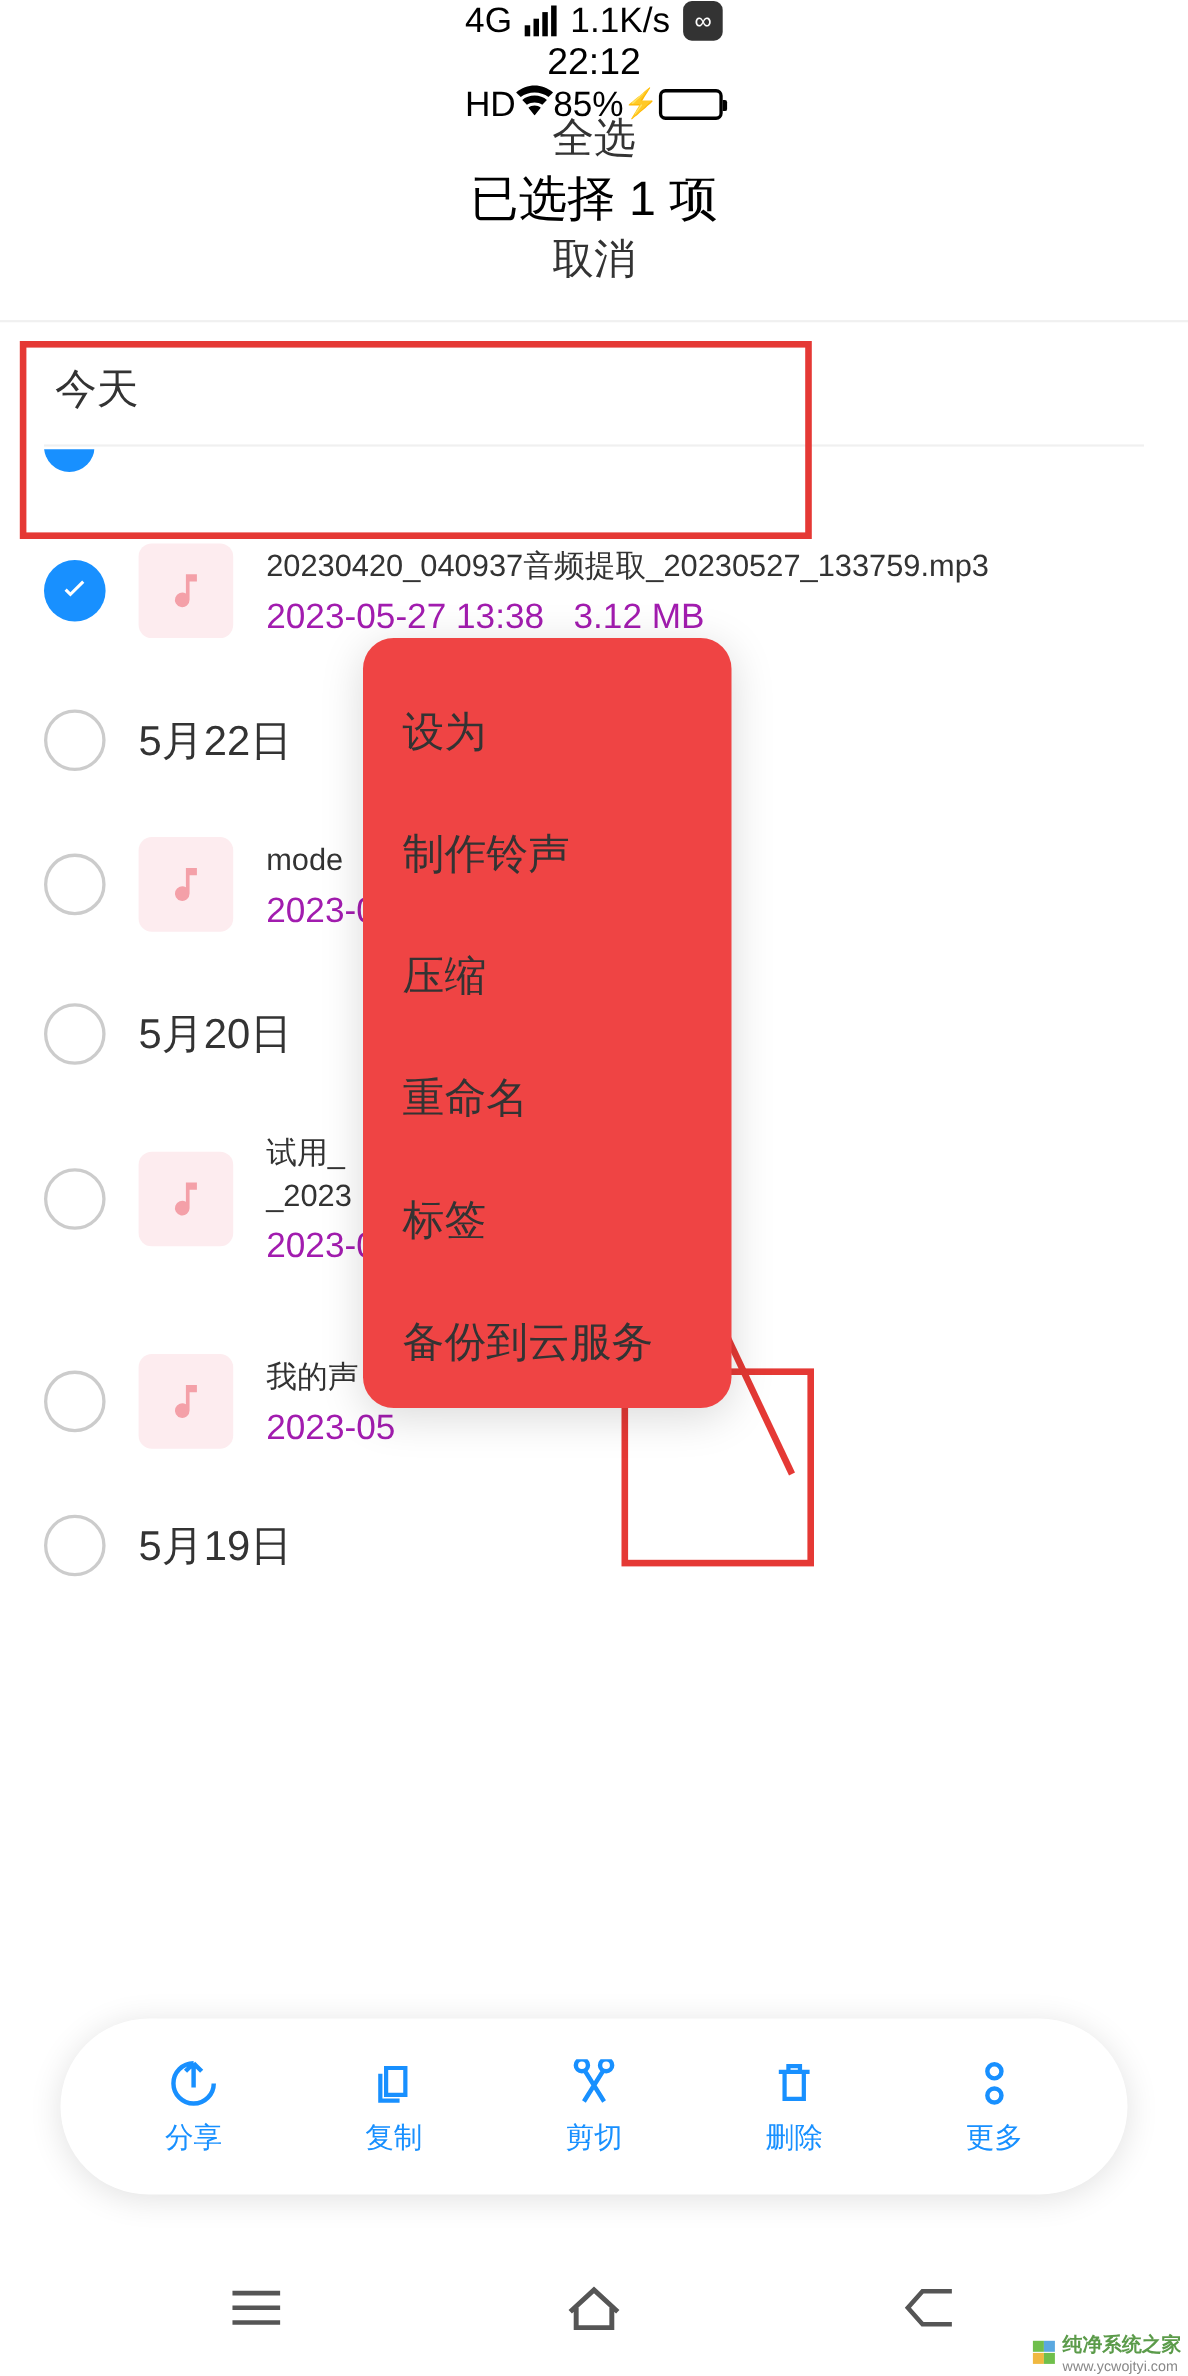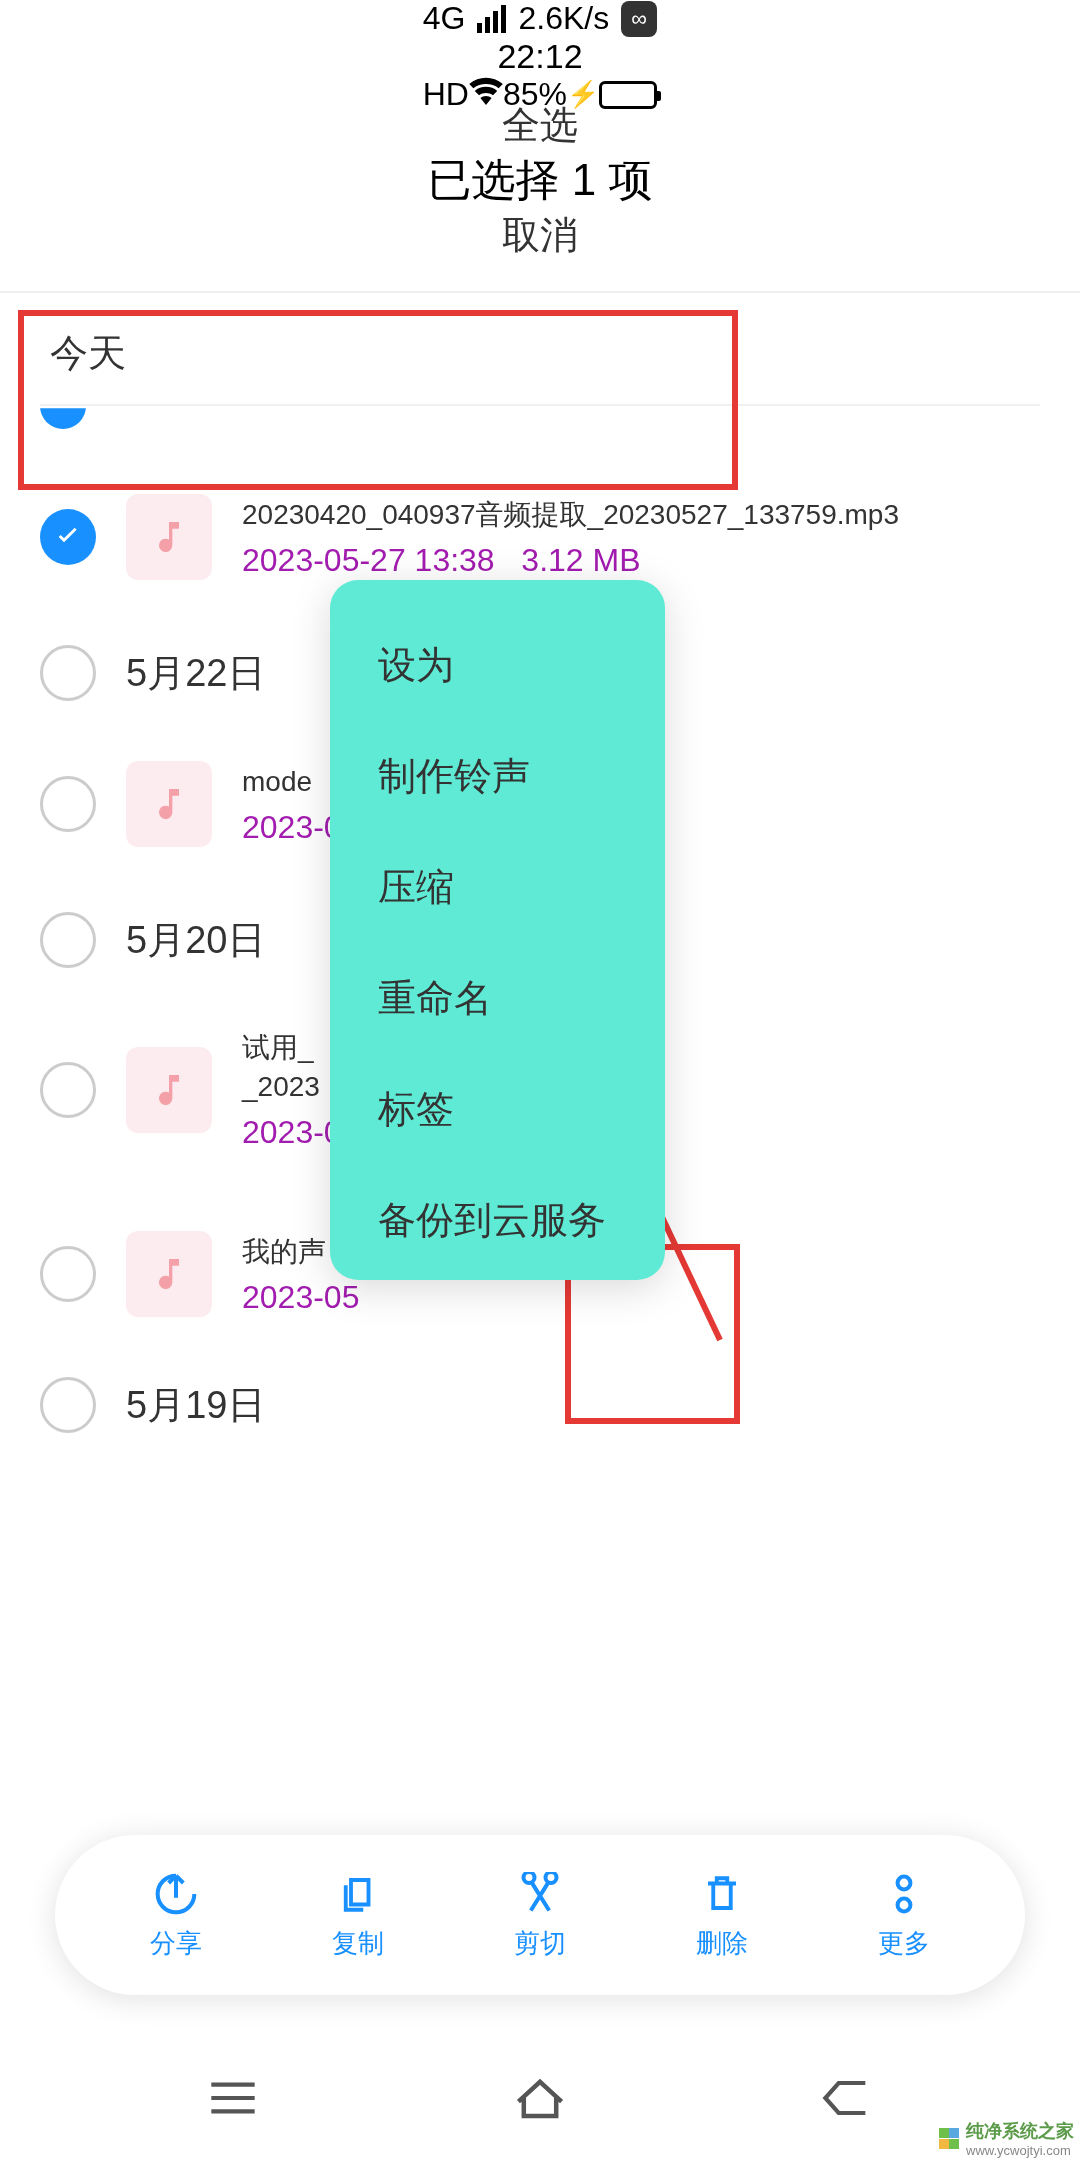--- a/index.html
+++ b/index.html
@@ -96,24 +96,24 @@
       position: absolute;
       border: 6px solid #e53935;
       pointer-events: none;
     }
     .menu-popup {
       position: absolute;
       left: 330px;
       top: 580px;
       width: 335px;
       height: 700px;
-      background: #5eead4;
+      background: #ef4444;
       border-radius: 28px;
       box-shadow: 0 8px 40px rgba(0,0,0,0.15);
-      padding: 30px 12px;
+      padding: 30px 0;
       overflow: hidden;
     }
     .menu-item {
       padding: 30px 36px;
       font-size: 38px;
       color: #333;
     }
     .arrow-line {
       position: absolute;
       pointer-events: none;
@@ -175,21 +175,21 @@
 
 <div class="status-bar">
   <div class="status-left">
     <span>4G</span>
     <span class="signal-icon">
       <span class="signal-bar" style="height:10px"></span>
       <span class="signal-bar" style="height:16px"></span>
       <span class="signal-bar" style="height:22px"></span>
       <span class="signal-bar" style="height:28px"></span>
     </span>
-    <span>2.6K/s</span>
+    <span>1.1K/s</span>
     <span class="app-icon">∞</span>
   </div>
   <div style="font-size:34px">22:12</div>
   <div class="status-right">
     <span>HD</span>
     <span>
       <svg width="34" height="28" viewBox="0 0 24 20">
           <path fill="#000" d="M12 20l-4-5c2-2 6-2 8 0zm-8-10c4-4 12-4 16 0l-3 3c-3-2-7-2-10 0zm-4-5c7-6 17-6 24 0l-3 3c-5-4-13-4-18 0z"></path>
         </svg>
     </span>

